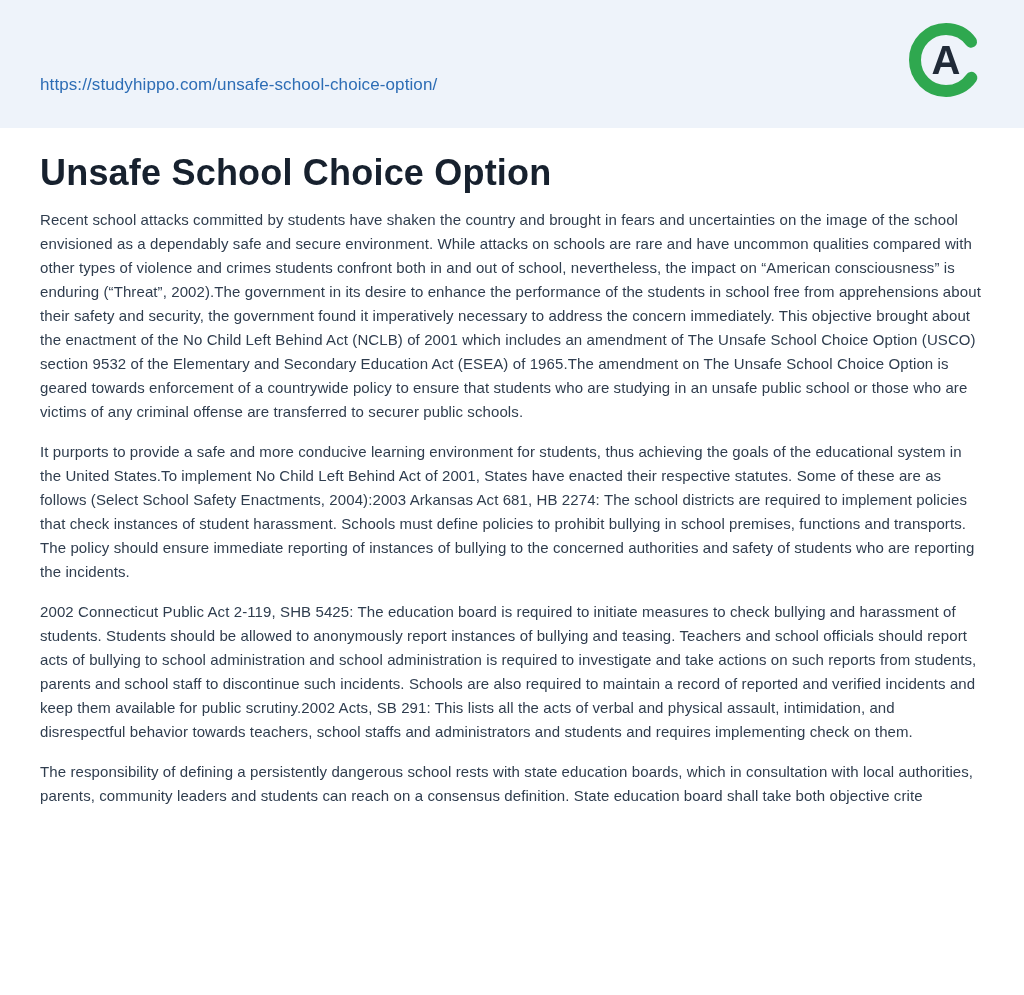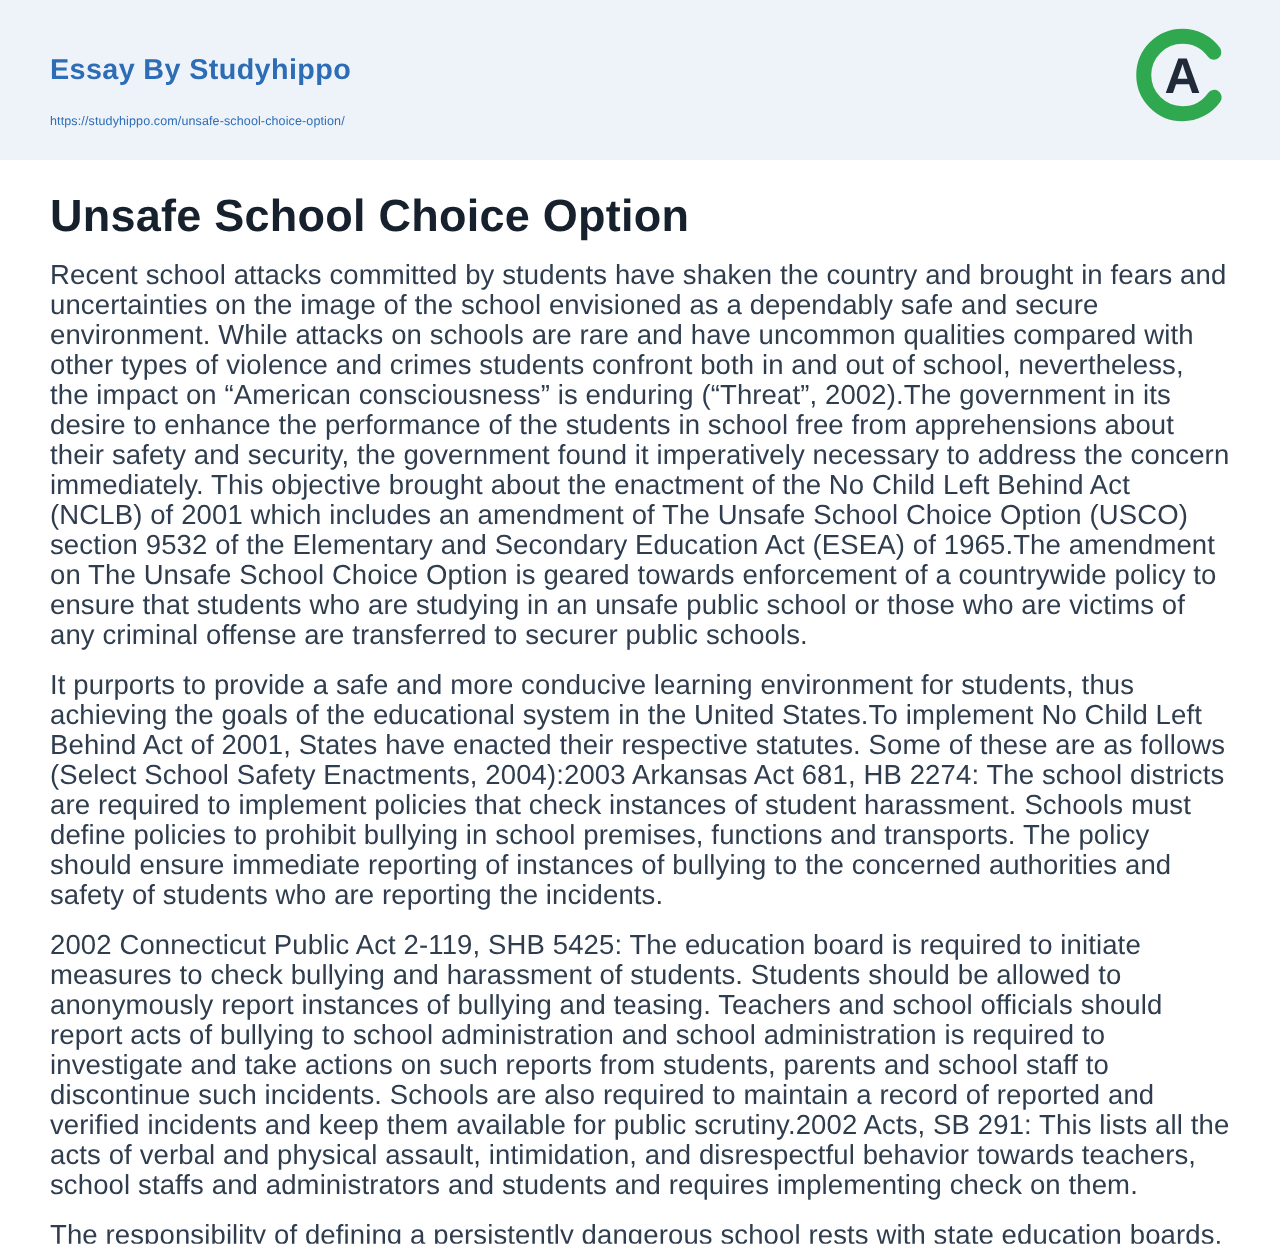--- a/index.html
+++ b/index.html
@@ -17,22 +17,23 @@
     position: relative;
   }
   .byline {
     color: var(--link-blue, #2d6db5);
     font-size: 23px;
     font-weight: 700;
     letter-spacing: 0.3px;
   }
   .source-url {
     display: inline-block;
+    margin-top: 15px;
     color: var(--link-blue, #2d6db5);
-    font-size: 10px;
+    font-size: 17px;
     text-decoration: none;
     letter-spacing: 0.1px;
   }
   .logo {
     position: absolute;
     top: 20px;
     right: 38px;
     width: 80px;
     height: 80px;
   }
@@ -40,32 +41,31 @@
   main { padding: 22px 40px 0; }
   .article-title {
     color: var(--title-color, #17212e);
     font-size: 36px;
     font-weight: 800;
     letter-spacing: 0.2px;
     margin: 2px 0 14px;
   }
   .article-body p {
     color: var(--body-color, #2f3d4e);
-    font-size: 22px;
+    font-size: 15px;
     line-height: 24px;
     letter-spacing: 0.1px;
     margin-bottom: 16px;
     max-width: 944px;
   }
 </style>
 </head>
 <body>
 
 <header class="page-header">
-  <div class="byline">Essay By Studyhippo</div>
   <br>
   <a class="source-url" href="#">https://studyhippo.com/unsafe-school-choice-option/</a>
   <div class="logo">
     <svg viewBox="0 0 80 80" aria-hidden="true">
       <circle cx="40" cy="40" r="31" fill="none" stroke="#2fa84f" stroke-width="12" stroke-linecap="round" stroke-dasharray="156 38.8" stroke-dashoffset="-19"></circle>
       <text x="40" y="54" text-anchor="middle" font-size="40" font-weight="700" font-family="Liberation Sans, sans-serif" fill="#202a38">A</text>
     </svg>
   </div>
 </header>
 

